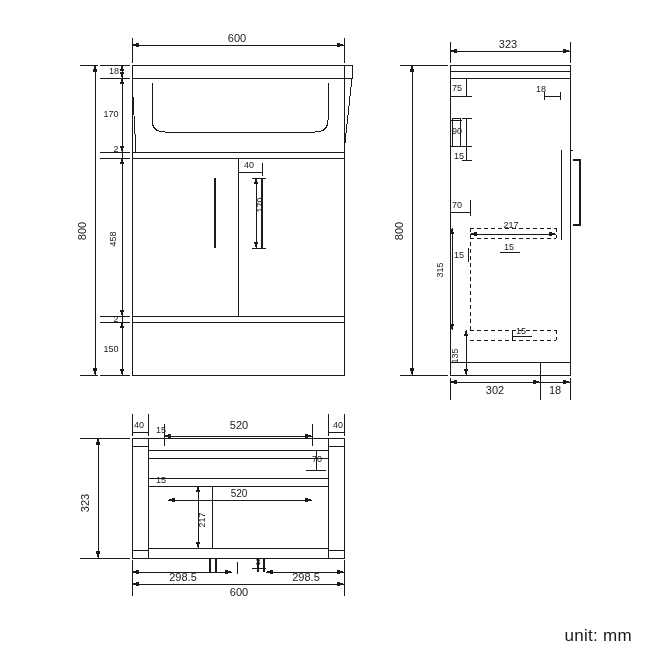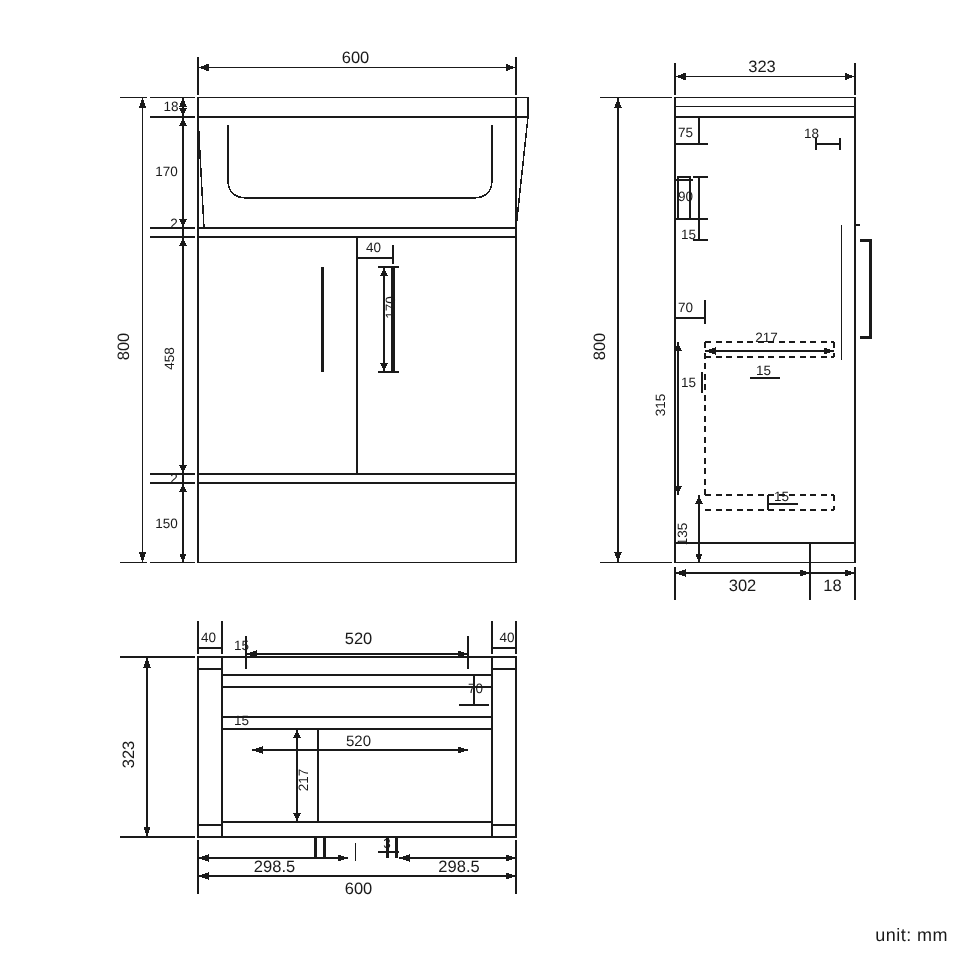--- a/index.html
+++ b/index.html
@@ -1,19 +1,19 @@
 <!DOCTYPE html>
 <html><head>
 <meta charset="utf-8">
 <style>
   html,body{margin:0;padding:0;background:#ffffff;}
   body{width:650px;height:650px;font-family:"Liberation Sans",sans-serif;overflow:hidden;}
   #stage{position:relative;width:650px;height:650px;background:#fff;text-decoration:underline;}
   svg{display:block;}
-  .unit{position:absolute;right:18px;bottom:20px;font-size:12px;color:#1a1a1a;letter-spacing:.3px;}
+  .unit{position:absolute;right:18px;bottom:4px;font-size:17px;color:#1a1a1a;letter-spacing:.3px;}
   text{font-family:"Liberation Sans",sans-serif;fill:#1a1a1a;}
 </style>
 </head>
 <body>
 
 <div id="stage">
 
   <svg width="650" height="650" viewBox="0 0 650 650">
     <g stroke="#1a1a1a" fill="none" stroke-width="1" shape-rendering="crispEdges">
 

